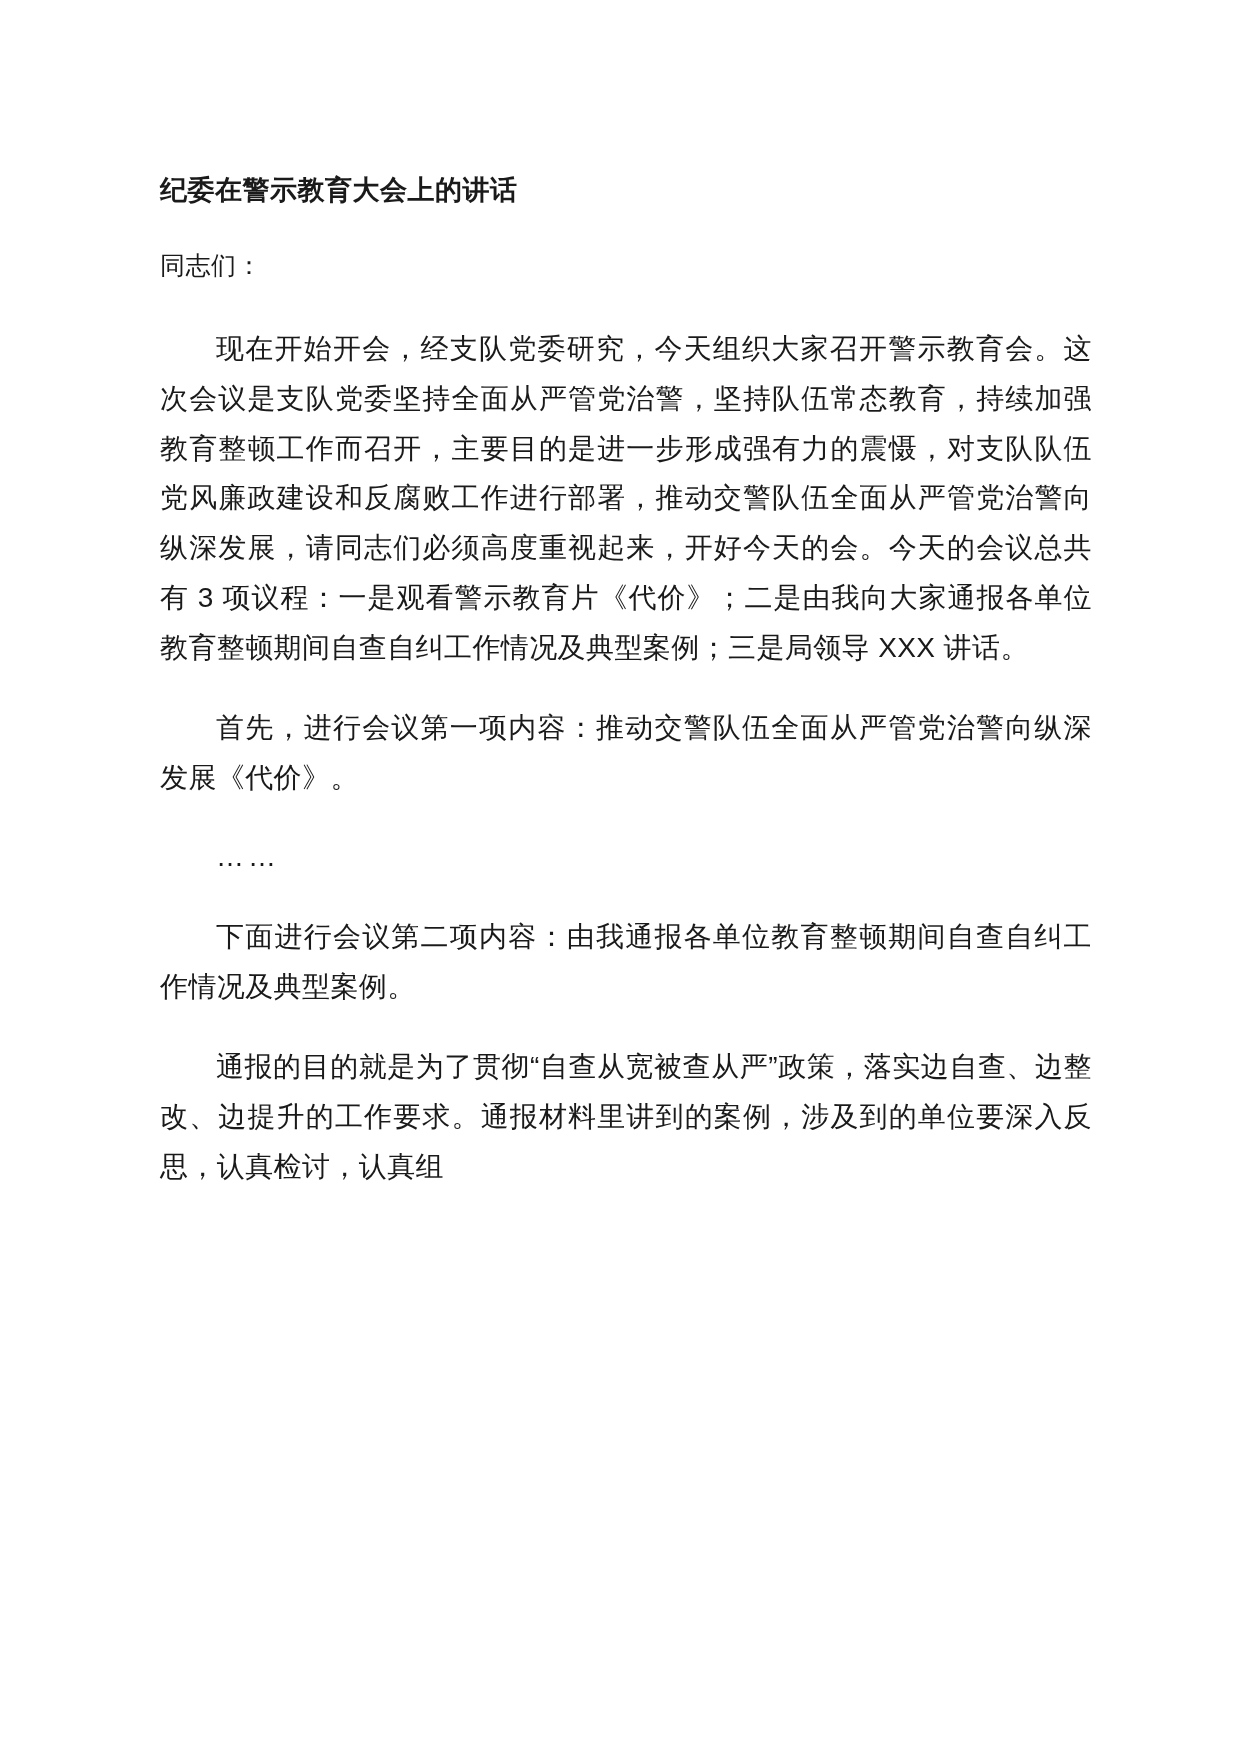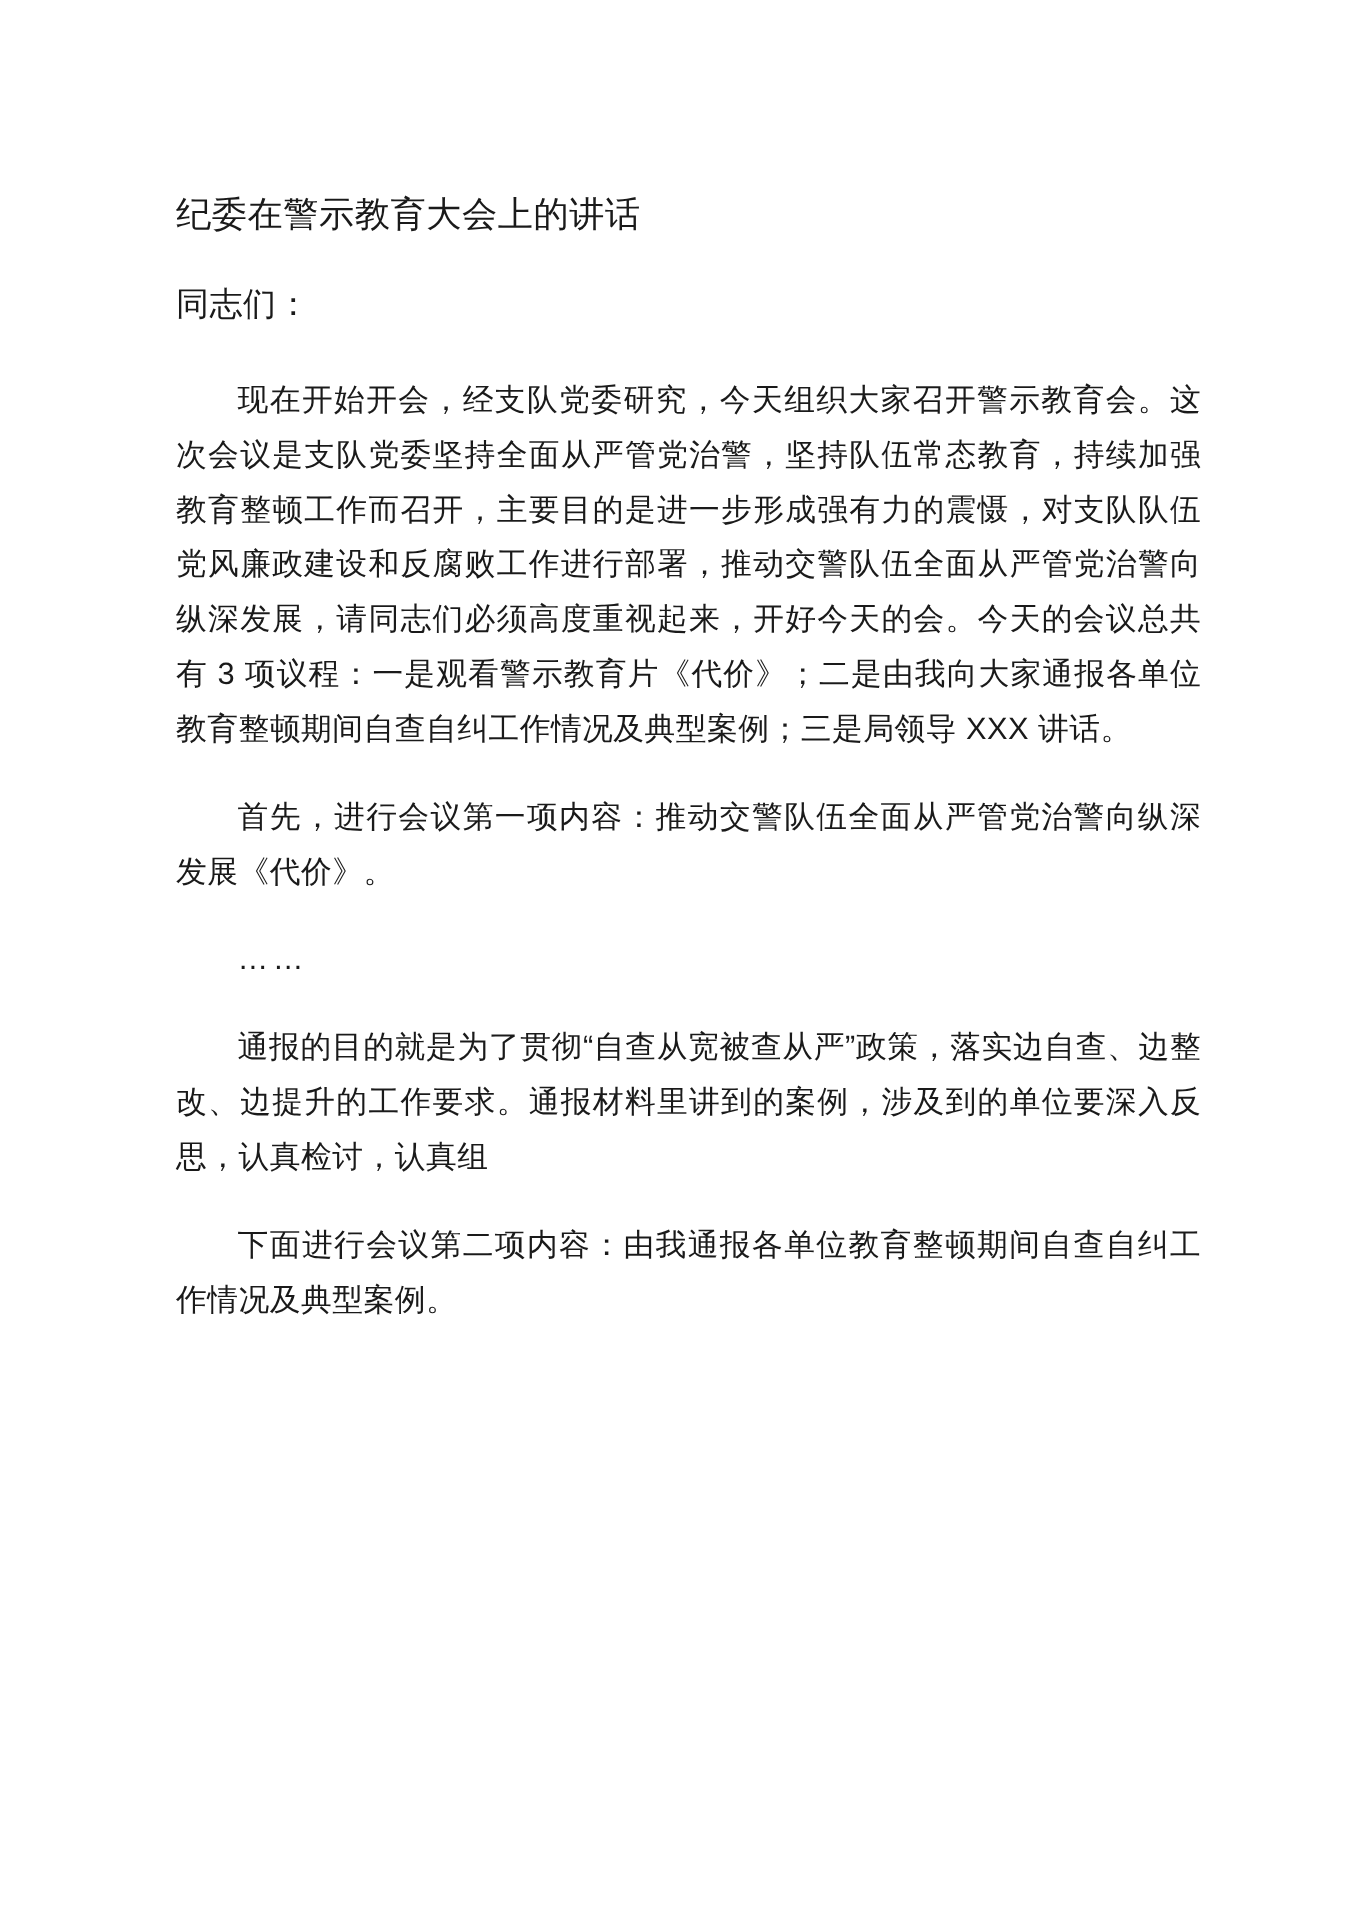--- a/index.html
+++ b/index.html
@@ -12,29 +12,29 @@
     height: 1754px;
     background: #ffffff;
     box-sizing: border-box;
     padding: 170px 148px 0 160px;
     font-family: "Liberation Sans", "DejaVu Sans", sans-serif;
     color: #1a1a1a;
     position: relative;
     overflow: hidden;
   }
   .doc-title {
-    font-size: 32px;
+    font-size: 27px;
     line-height: 1.5;
     letter-spacing: 0.5px;
     margin: 0 0 36px 0;
     color: #1a1a1a;
-    font-weight: 400;
+    font-weight: 700;
   }
   .salutation {
-    font-size: 30px;
+    font-size: 25px;
     line-height: 1.5;
     margin: 0 0 40px 0;
     letter-spacing: 0.5px;
   }
   .para {
     font-size: 28px;
     line-height: 1.78;
     margin: 0 0 30px 0;
     text-align: justify;
     text-justify: inter-ideograph;
@@ -53,17 +53,17 @@
   <h1 class="doc-title">纪委在警示教育大会上的讲话</h1>
 
   <p class="salutation">同志们：</p>
 
   <p class="para">现在开始开会，经支队党委研究，今天组织大家召开警示教育会。这次会议是支队党委坚持全面从严管党治警，坚持队伍常态教育，持续加强教育整顿工作而召开，主要目的是进一步形成强有力的震慑，对支队队伍党风廉政建设和反腐败工作进行部署，推动交警队伍全面从严管党治警向纵深发展，请同志们必须高度重视起来，开好今天的会。今天的会议总共有 3 项议程：一是观看警示教育片《代价》；二是由我向大家通报各单位教育整顿期间自查自纠工作情况及典型案例；三是局领导 XXX 讲话。</p>
 
   <p class="para">首先，进行会议第一项内容：推动交警队伍全面从严管党治警向纵深发展《代价》。</p>
 
   <p class="para ellipsis">……</p>
 
+  <p class="para">下面进行会议第二项内容：由我通报各单位教育整顿期间自查自纠工作情况及典型案例。</p>
+
   <p class="para">通报的目的就是为了贯彻“自查从宽被查从严”政策，落实边自查、边整改、边提升的工作要求。通报材料里讲到的案例，涉及到的单位要深入反思，认真检讨，认真组</p>
-
-  <p class="para">下面进行会议第二项内容：由我通报各单位教育整顿期间自查自纠工作情况及典型案例。</p>
 
 </div>
 
 </body></html>

